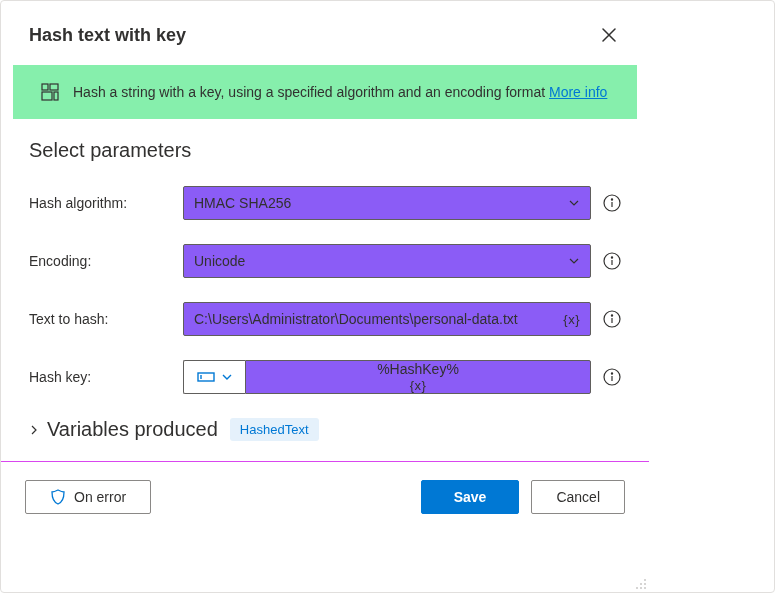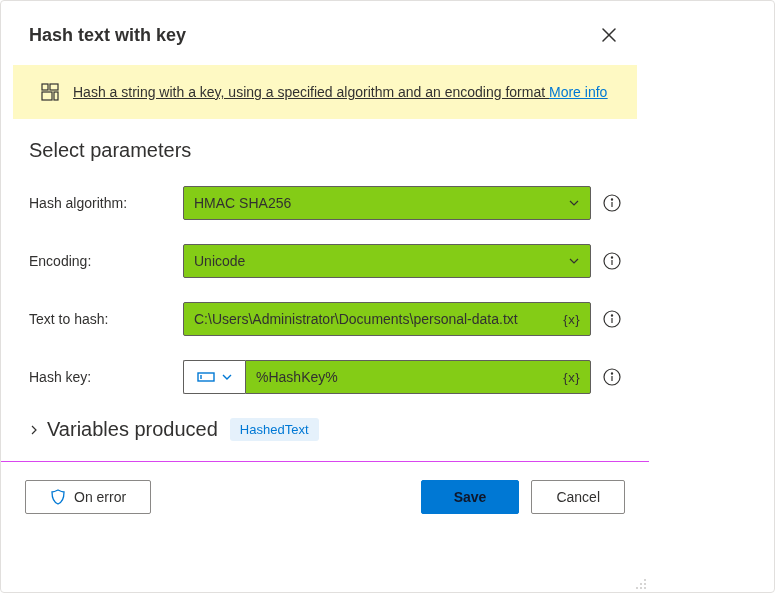--- a/index.html
+++ b/index.html
@@ -37,24 +37,23 @@
       border: none;
       background: transparent;
     }
     .close-btn svg { width: 14px; height: 14px; stroke: #323130; stroke-width: 1.5; }
     .info-banner {
       display: flex;
       align-items: center;
       gap: 14px;
       padding: 18px 28px;
       margin: 0 12px 10px 12px;
-      background: #fef9c3;
-      font-size: 14px;
-      color: #323130;
-      text-decoration: underline;
+      background: #86efac;
+      font-size: 14px;
+      color: #323130;
     }
     .info-banner-text a {
       color: #0078d4;
       text-decoration: underline;
       cursor: pointer;
     }
     .content {
       flex: 1;
       padding: 10px 28px 20px 28px;
       overflow: auto;
@@ -88,21 +87,21 @@
     }
     .select-box, .text-box {
       flex: 1;
       height: 34px;
       border: 1px solid #605e5c;
       border-radius: 2px;
       display: flex;
       align-items: center;
       padding: 0 10px;
       font-size: 14px;
-      background: #84cc16;
+      background: #8b5cf6;
       cursor: pointer;
       position: relative;
     }
     .select-box {
       justify-content: space-between;
     }
     .select-box .sel-text { flex: 1; }
     .chevron-down {
       width: 12px;
       height: 12px;
@@ -128,20 +127,21 @@
       border-radius: 2px 0 0 2px;
       display: flex;
       align-items: center;
       justify-content: center;
       gap: 6px;
       cursor: pointer;
       background: #fff;
     }
     .prefix-btn + .text-box {
       border-radius: 0 2px 2px 0;
+      flex-direction: column;
     }
     .info-icon {
       width: 18px;
       height: 18px;
       flex-shrink: 0;
       cursor: pointer;
       display: flex;
       align-items: center;
       justify-content: center;
     }
@@ -193,21 +193,21 @@
       display: flex;
       align-items: center;
       justify-content: center;
       gap: 8px;
       color: #323130;
       font-family: inherit;
     }
     .btn-primary {
       background: #0078d4;
       border-color: #0078d4;
-      color: #0f172a;
+      color: #ffffff;
       font-weight: 600;
       padding: 0 32px;
       align-items: center;
     }
     .shield-icon { width: 16px; height: 16px; }
     .grid-icon { width: 18px; height: 18px; flex-shrink: 0; }
     .resize-grip {
       position: absolute;
       right: 2px;
       bottom: 2px;

